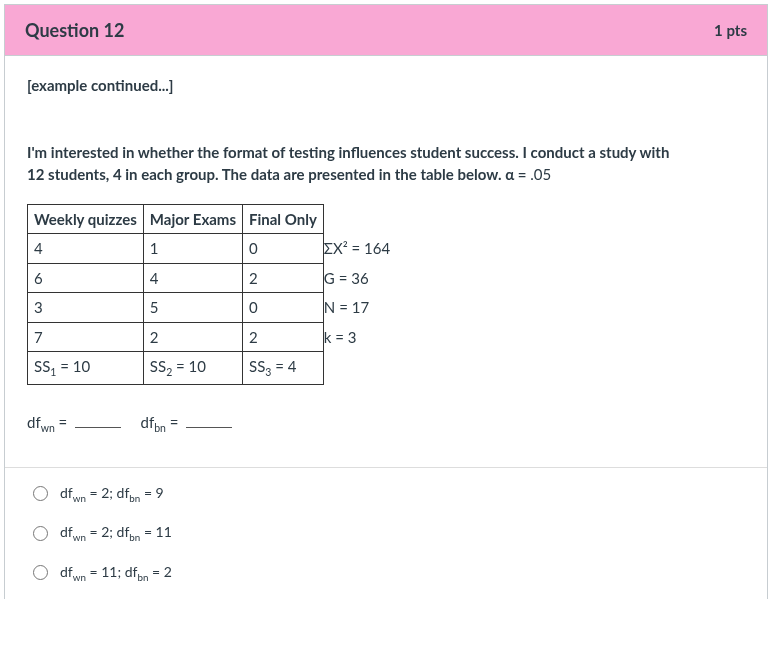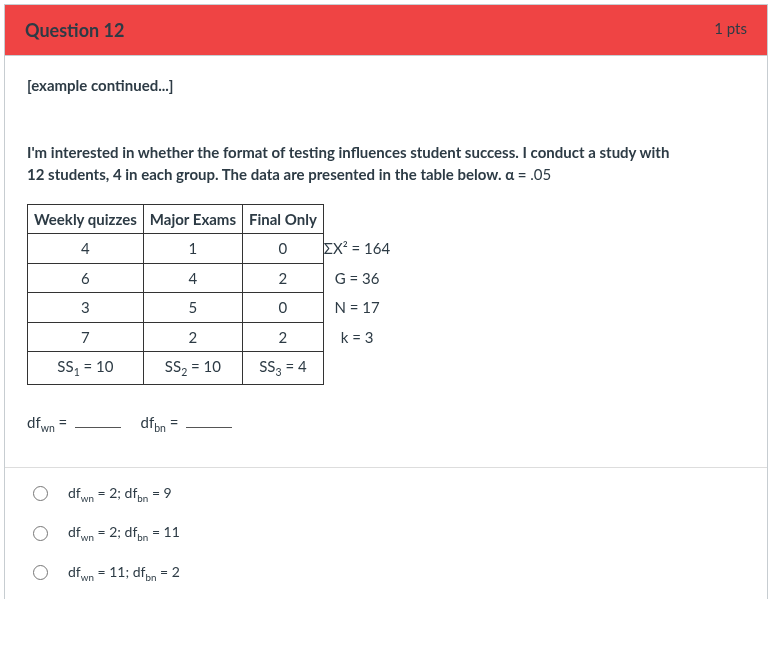--- a/index.html
+++ b/index.html
@@ -12,40 +12,40 @@
     width: 772px;
   }
   .question-box {
     border: 1px solid #c7cdd1;
     border-bottom: none;
     margin: 4px;
   }
   .q-header {
     display: flex;
     justify-content: space-between;
-    align-items: flex-start;
+    align-items: center;
     padding: 14px 20px;
     border-bottom: 1px solid #c7cdd1;
-    background: #ef4444;
+    background: #f9a8d4;
   }
   .q-title { font-weight: 700; font-size: 18px; }
-  .q-pts { font-size: 15px; }
+  .q-pts { font-size: 15px; font-weight: bold; }
   .q-body { padding: 18px 22px 8px 22px; font-size: 15px; line-height: 1.5; }
   .intro { font-weight: 700; margin-bottom: 8px; }
   .prompt-text { font-weight: 700; margin-bottom: 18px; margin-top: 44px; }
   .normal-weight { font-weight: 400; }
   table.data {
     border-collapse: collapse;
     margin-bottom: 26px;
   }
   table.data td, table.data th {
     border: 1px solid #333;
     padding: 3px 6px;
     font-size: 15px;
-    text-align: center;
+    text-align: left;
     font-weight: 400;
     height: 24px;
   }
   table.data th { font-weight: 700; }
   table.data td.noborder, table.data th.noborder { border: none; }
   table.data td.side { border: none; padding-left: 0; }
   .sub { font-size: 0.7em; vertical-align: sub; }
   .fill-line {
     margin: 10px 0 22px 0;
     font-size: 15px;
@@ -62,21 +62,21 @@
     border: none;
     border-top: 1px solid #ddd;
     margin: 0;
   }
   .options { padding: 6px 22px 6px 22px; }
   .opt {
     padding: 10px 6px;
     font-size: 14px;
     display: flex;
     align-items: center;
-    gap: 20px;
+    gap: 12px;
   }
   .opt input[type=radio] {
     width: 15px; height: 15px;
     accent-color: #666;
     margin: 0;
   }
 </style>
 </head>
 <body>
 

